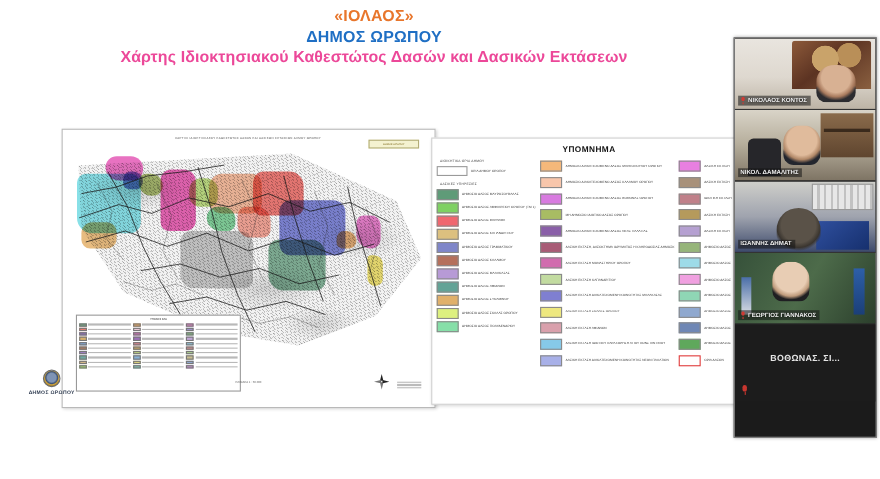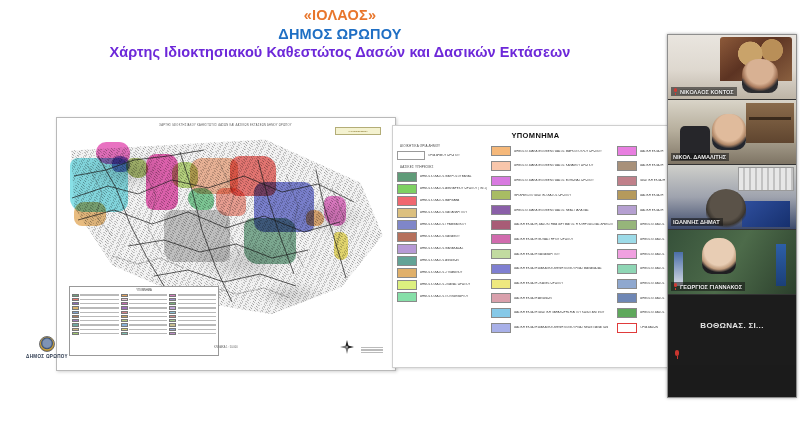--- a/index.html
+++ b/index.html
@@ -11,21 +11,21 @@
   }
   #stage { position: relative; width: 800px; height: 365px; background:#fff; }
 
   
   .title-block {
     position: absolute; left: 0; top: 6px; width: 680px;
     text-align: center; line-height: 1.28;
   }
   .title-1 { font-size: 14.5px; font-weight: bold; color: #e8762c; letter-spacing: .2px; }
   .title-2 { font-size: 14.5px; font-weight: bold; color: #1f6fc4; letter-spacing: .2px; }
-  .title-3 { font-size: 14.5px; font-weight: bold; color: #6d28d9; letter-spacing: .1px; }
+  .title-3 { font-size: 14.5px; font-weight: bold; color: #ec4899; letter-spacing: .1px; }
 
   
   .map-panel {
     position: absolute; left: 56px; top: 117px;
     width: 340px; height: 254px;
     background: #ffffff;
     border: 1px solid #b9b9b9;
     box-shadow: 1px 1px 3px rgba(0,0,0,.18);
     overflow: hidden;
   }

